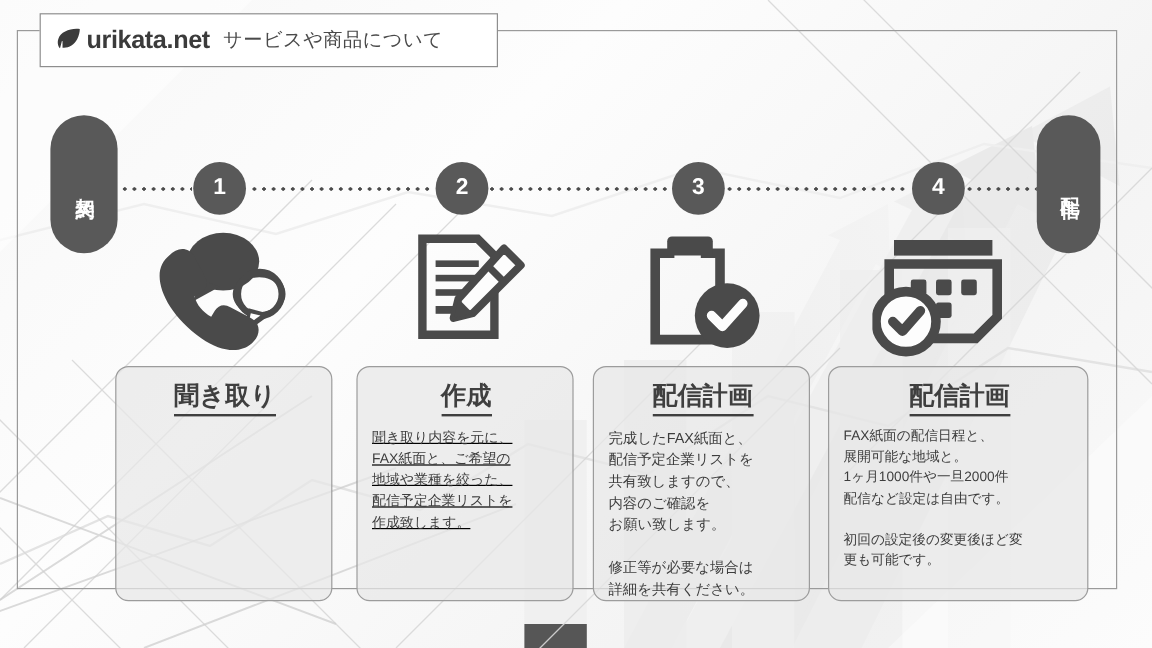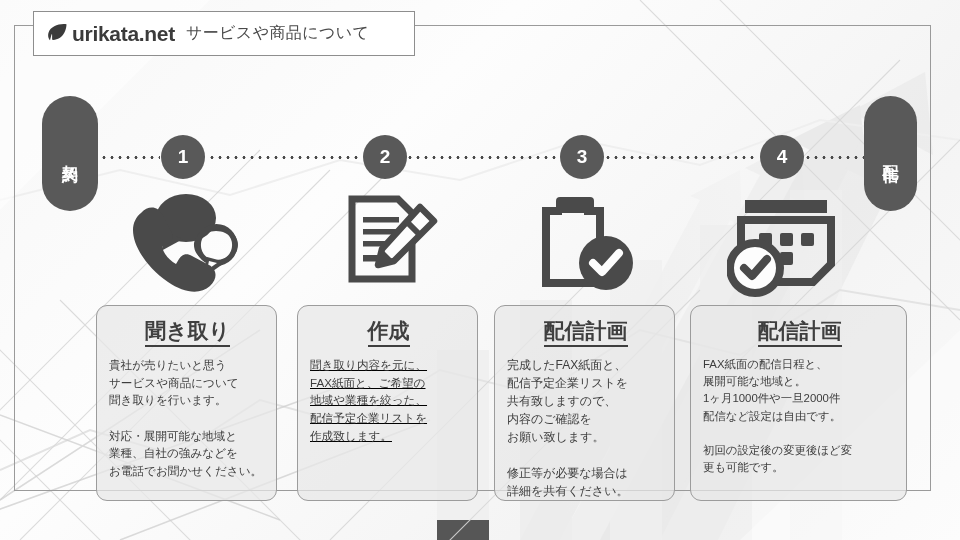--- a/index.html
+++ b/index.html
@@ -238,27 +238,20 @@
       <circle cx="28" cy="76" r="25" fill="#fdfdfd"></circle>
       <circle cx="28" cy="76" r="25" fill="none" stroke="#4a4a4a" stroke-width="8"></circle>
       <path d="M17 76 L25 84 L40 67" fill="none" stroke="#4a4a4a" stroke-width="8" stroke-linecap="round" stroke-linejoin="round"></path>
     </svg>
   </div>
 
   <div class="card" id="card-1" style="left:96px;">
     <div class="card-title-row">
       <span class="card-title">聞き取り</span>
     </div>
-    <div class="card-body">貴社が売りたいと思う
-サービスや商品について
-聞き取りを行います。
-
-対応・展開可能な地域と
-業種、自社の強みなどを
-お電話でお聞かせください。</div>
   </div>
 
   <div class="card" id="card-2" style="left:297px;text-decoration:underline;">
     <div class="card-title-row">
       <span class="card-title">作成</span>
     </div>
     <div class="card-body">聞き取り内容を元に、
 FAX紙面と、ご希望の
 地域や業種を絞った、
 配信予定企業リストを

